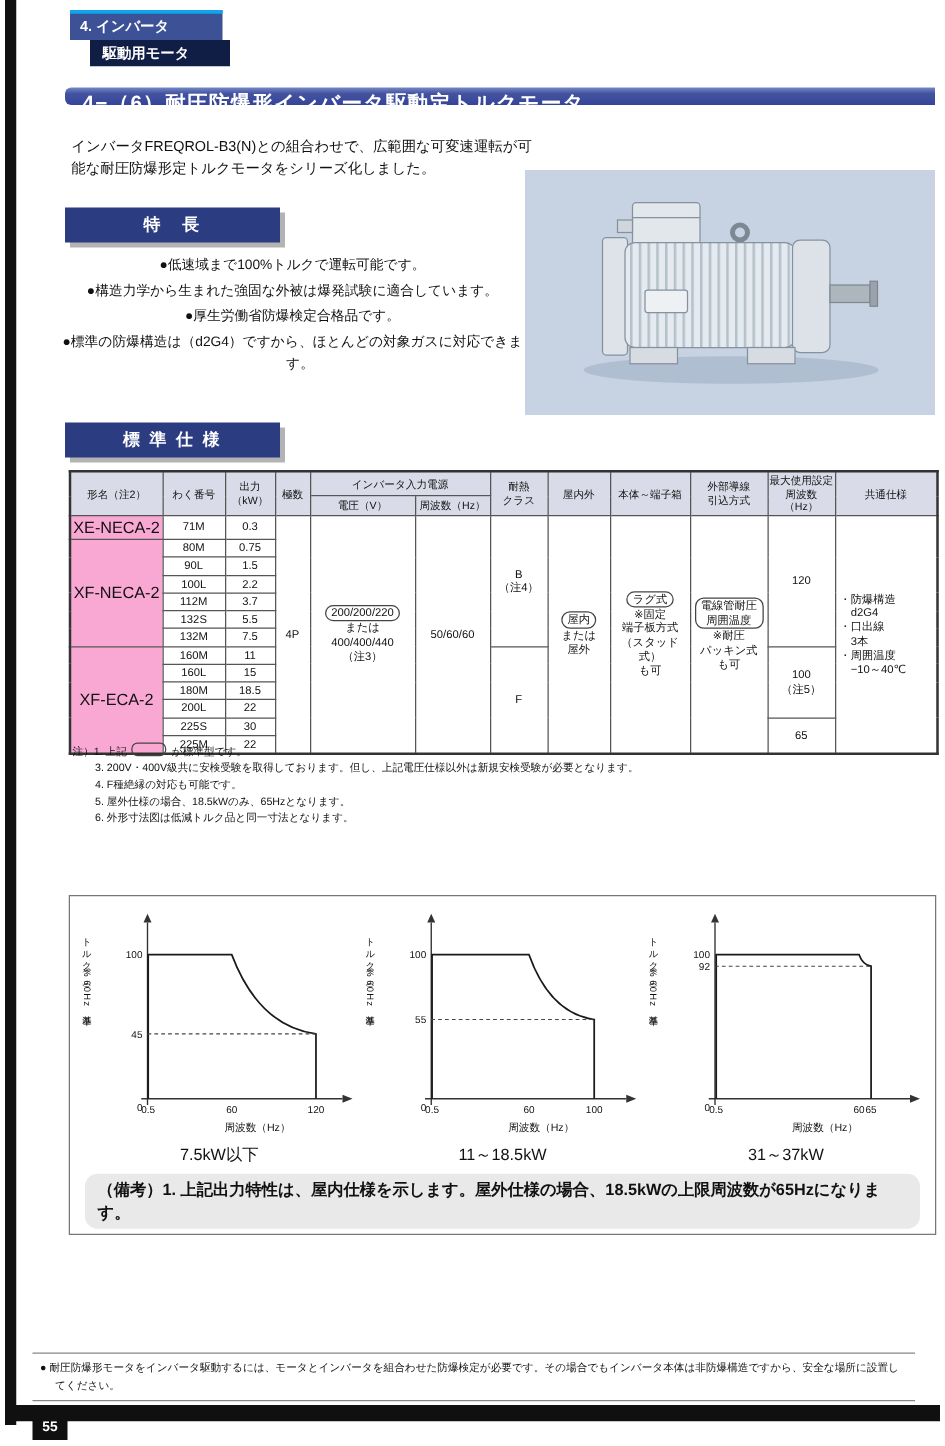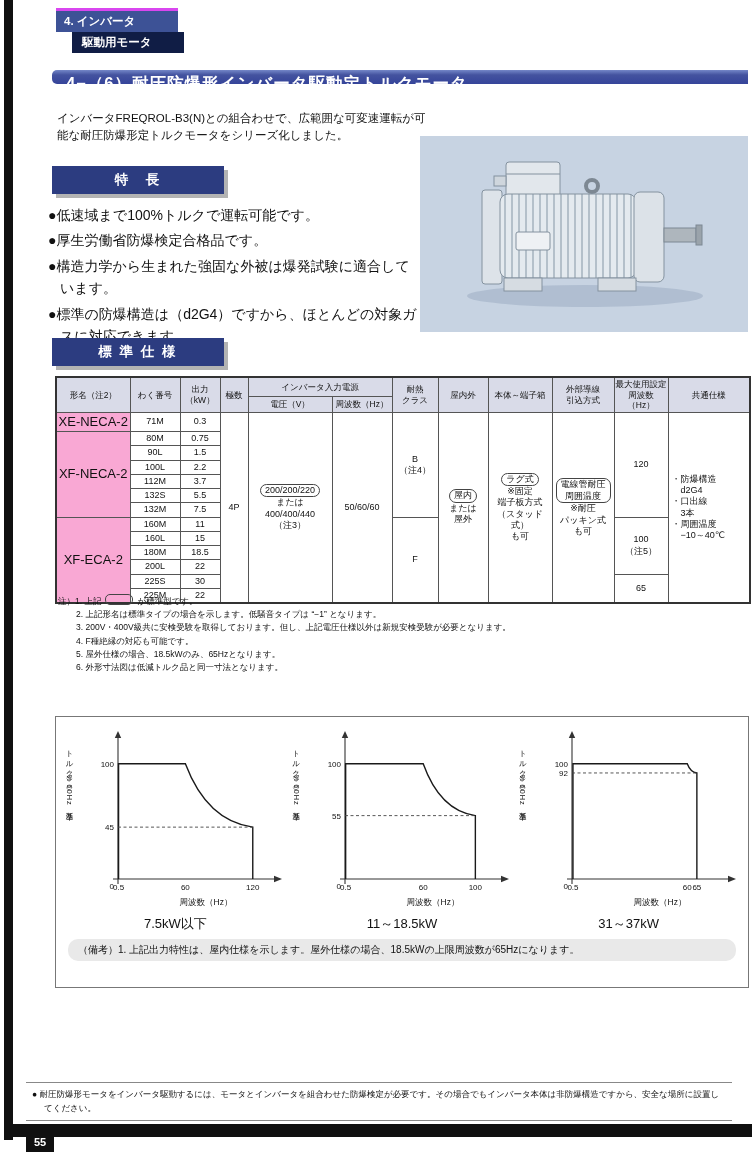--- a/index.html
+++ b/index.html
@@ -8,40 +8,40 @@
 
   
   .edge-left{position:absolute;left:4px;top:0;width:9px;height:1140px;background:#101010;}
   .edge-bottom{position:absolute;left:4px;top:1124px;width:748px;height:13px;background:#101010;}
   .page-num{position:absolute;left:26px;top:1133px;width:28px;height:19px;background:#101010;
             color:#fff;font-size:11px;font-weight:bold;text-align:center;line-height:19px;}
 
   
   .tab{position:absolute;left:56px;top:8px;}
   .tab-line1{background:#3d5296;color:#fff;font-size:11.5px;font-weight:bold;
-             padding:3px 10px 3px 8px;width:104px;border-top:3px solid #d946ef;}
+             padding:3px 10px 3px 8px;width:104px;border-top:3px solid #0ea5e9;}
   .tab-line2{background:#101d45;color:#fff;font-size:11.5px;font-weight:bold;
              padding:3px 10px;margin-left:16px;width:92px;}
 
   
   .title-bar{position:absolute;left:52px;top:70px;width:696px;height:14px;
              background:linear-gradient(180deg,#7487c8 0%,#44539f 35%,#35449a 100%);
              border-radius:5px 0 0 5px;color:#fff;font-weight:bold;font-size:16.5px;
              line-height:27px;padding-left:14px;box-sizing:border-box;letter-spacing:1px;}
 
   .intro{position:absolute;left:57px;top:110px;width:372px;font-size:11.5px;line-height:1.5;}
 
   
   .sec-box{position:absolute;background:#2c3c80;color:#fff;font-weight:bold;font-size:13.5px;
            text-align:center;padding:5px 0;box-shadow:4px 4px 0 #b3b3b3;letter-spacing:2px;}
   .sec-features{left:52px;top:166px;width:172px;}
   .sec-specs{left:52px;top:338px;width:172px;}
   .sec-range{left:52px;top:680px;width:186px;}
 
-  .features{position:absolute;left:48px;top:204px;width:372px;font-size:14px;line-height:1.6;}
+  .features{position:absolute;left:48px;top:204px;width:372px;font-size:11px;line-height:1.6;text-align:center;}
   .feature-item{padding-left:12px;text-indent:-12px;margin-bottom:3px;}
 
   
   .motor-box{position:absolute;left:420px;top:136px;width:328px;height:196px;background:#c7d3e2;}
 
   
   .spec-table{position:absolute;left:55px;top:376px;border-collapse:collapse;table-layout:fixed;
               width:694px;font-size:9px;}
   .spec-table th,.spec-table td{border:1px solid #555;padding:1px 1px;text-align:center;
               vertical-align:middle;white-space:pre-line;line-height:1.25;}
@@ -72,21 +72,21 @@
   .chart-svg{width:212px;height:186px;margin-left:14px;}
   .chart-svg line.ax{stroke:#333;stroke-width:1.1;}
   .chart-svg polygon.axf{fill:#333;}
   .chart-svg path.curve{stroke:#1a1a1a;stroke-width:1.4;fill:none;}
   .chart-svg line.dash{stroke:#444;stroke-width:0.9;stroke-dasharray:3,2.5;}
   .chart-svg text{font-family:"Liberation Sans","DejaVu Sans",sans-serif;}
   .chart-svg .tick{font-size:8px;fill:#111;}
   .chart-svg .xlab{font-size:8.5px;fill:#111;}
   .chart-caption{font-size:13px;margin-top:0;text-align:center;}
   .remark{margin:6px 12px 0 12px;background:#e9e9e9;border-radius:10px;padding:4px 10px;
-          font-size:10px;line-height:1.4;}
+          font-size:13px;line-height:1.4;font-weight:bold;}
 
   
   .bottom-note{position:absolute;left:26px;top:1082px;width:706px;border-top:1px solid #888;
                border-bottom:1px solid #888;padding:5px 6px;font-size:8.5px;line-height:1.6;
                box-sizing:border-box;}
   .bottom-note .bn-text{padding-left:12px;text-indent:-12px;}
 </style>
 </head>
 <body>
 
@@ -100,22 +100,22 @@
   </div>
 
   <div class="title-bar">4−（6）耐圧防爆形インバータ駆動定トルクモータ</div>
 
   <div class="intro">インバータFREQROL-B3(N)との組合わせで、広範囲な可変速運転が可能な耐圧防爆形定トルクモータをシリーズ化しました。</div>
 
   <div class="sec-box sec-features">特　長</div>
 
   <div class="features">
     <div class="feature-item"><span>●</span><span>低速域まで100%トルクで運転可能です。</span></div>
+    <div class="feature-item"><span>●</span><span>構造力学から生まれた強固な外被は爆発試験に適合しています。</span></div>
     <div class="feature-item"><span>●</span><span>厚生労働省防爆検定合格品です。</span></div>
-    <div class="feature-item"><span>●</span><span>構造力学から生まれた強固な外被は爆発試験に適合しています。</span></div>
     <div class="feature-item"><span>●</span><span>標準の防爆構造は（d2G4）ですから、ほとんどの対象ガスに対応できます。</span></div>
   </div>
 
   <div class="motor-box">
     <svg width="328" height="196" viewBox="0 0 328 196">
       <defs>
         <pattern id="fins" width="7" height="8" patternUnits="userSpaceOnUse">
           <rect width="7" height="8" fill="#e4eaef"></rect>
           <rect x="0" width="2" height="8" fill="#b4c0ca"></rect>
         </pattern>
@@ -272,21 +272,20 @@
           <td>22</td>
         </tr>
   </tbody>
     </table>
 
   <div class="notes">
     <div class="note-line">
       <span>注）</span><span>1.</span>
       <span>上記</span><span class="note-box"></span><span>が標準型です。</span>
     </div>
-    <div class="note-line note-indent"><span>2.</span> <span>上記形名は標準タイプの場合を示します。低騒音タイプは “−1” となります。</span></div>
     <div class="note-line note-indent"><span>3.</span> <span>200V・400V級共に安検受験を取得しております。但し、上記電圧仕様以外は新規安検受験が必要となります。</span></div>
     <div class="note-line note-indent"><span>4.</span> <span>F種絶縁の対応も可能です。</span></div>
     <div class="note-line note-indent"><span>5.</span> <span>屋外仕様の場合、18.5kWのみ、65Hzとなります。</span></div>
     <div class="note-line note-indent"><span>6.</span> <span>外形寸法図は低減トルク品と同一寸法となります。</span></div>
   </div>
 
 
   <div class="chart-box">
     <div class="charts-row">
       <div class="chart-cell">

